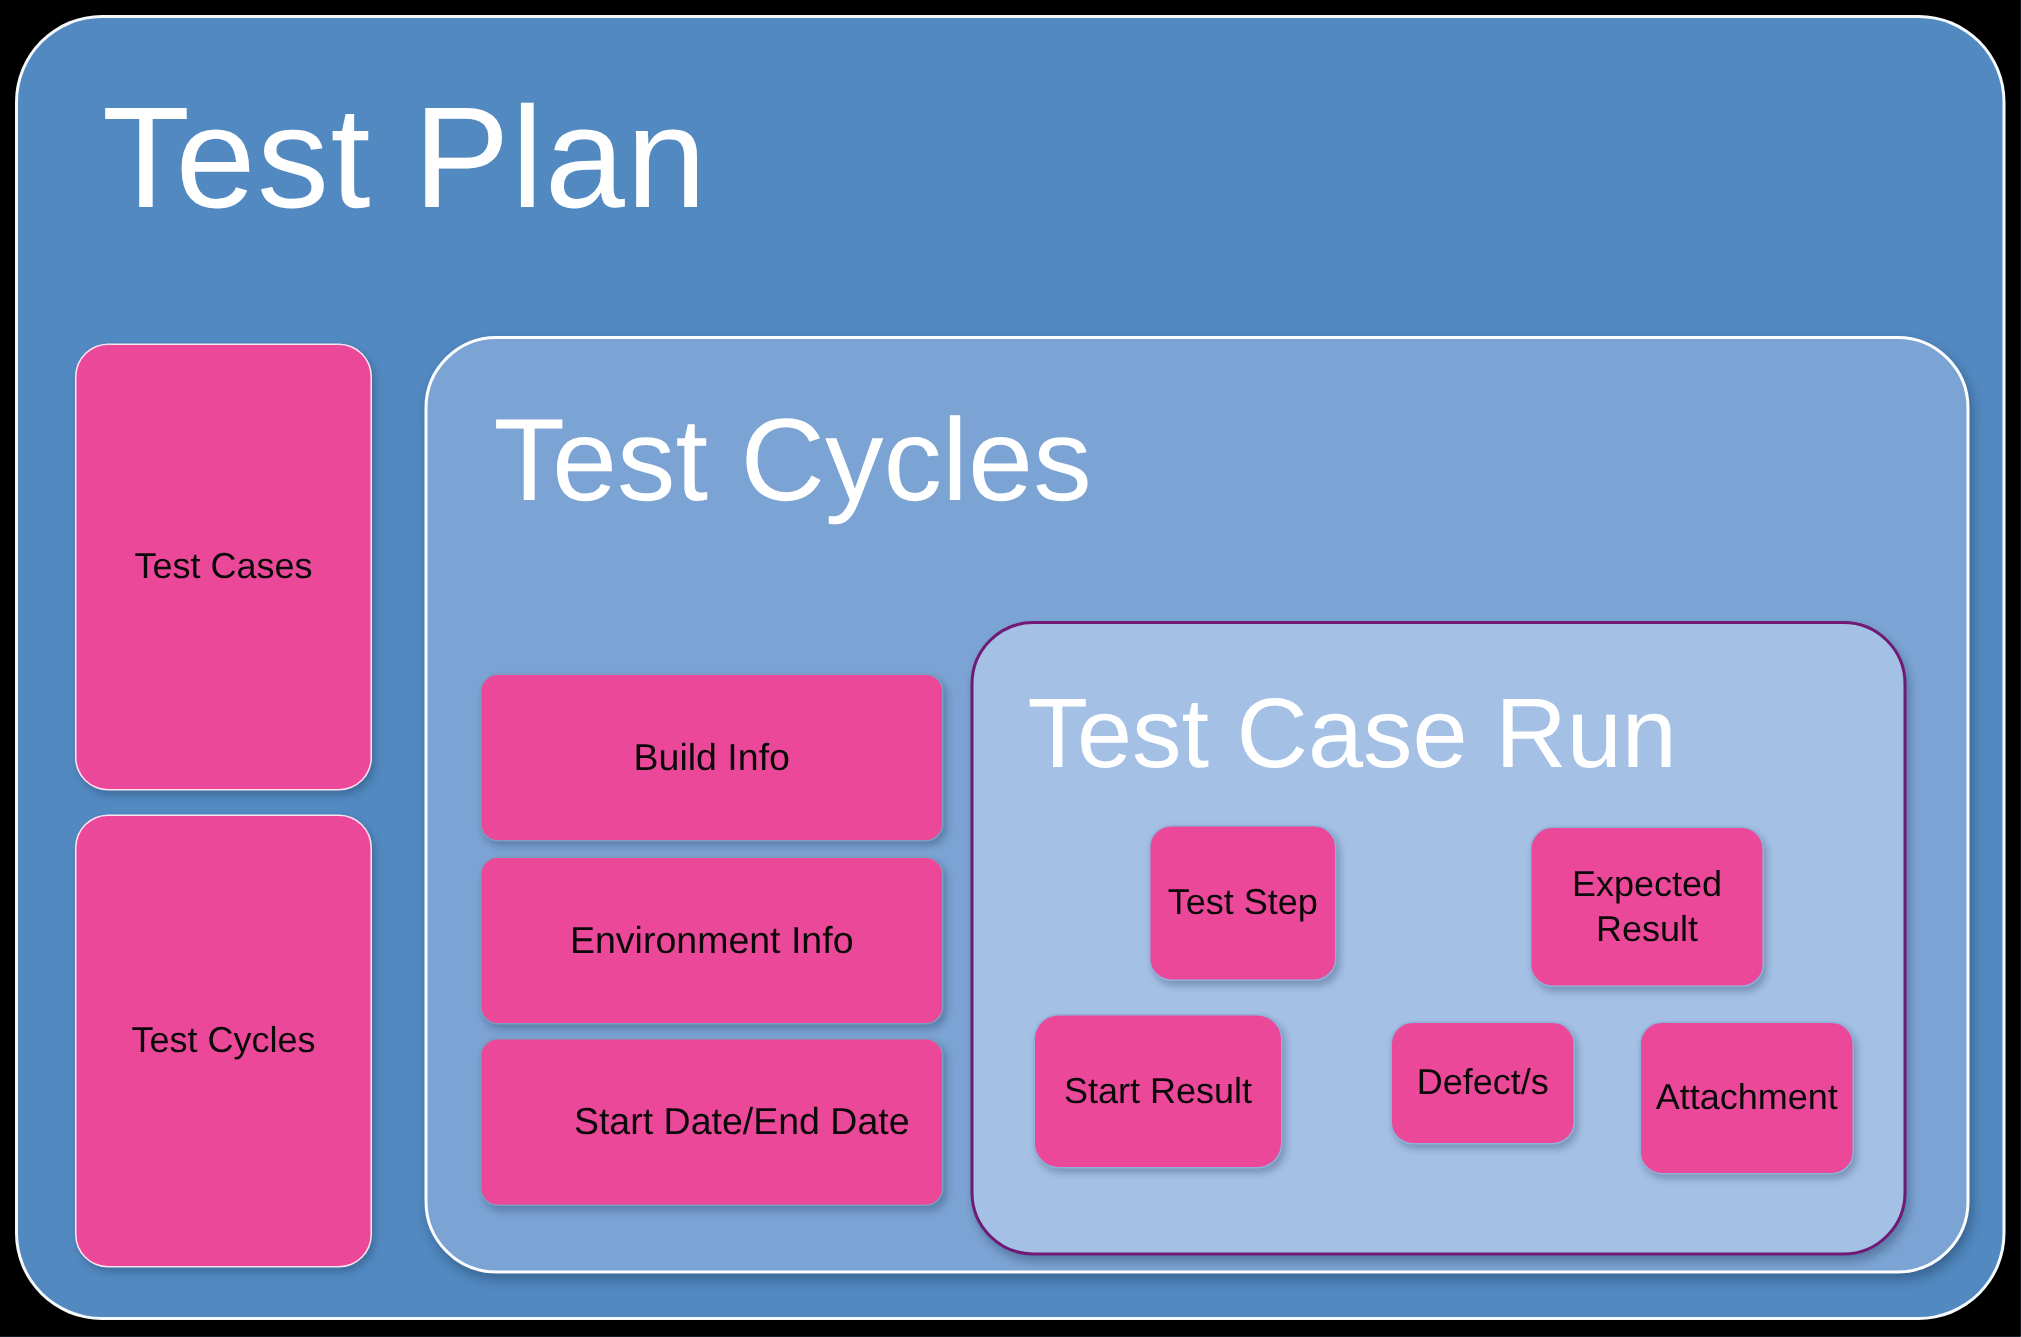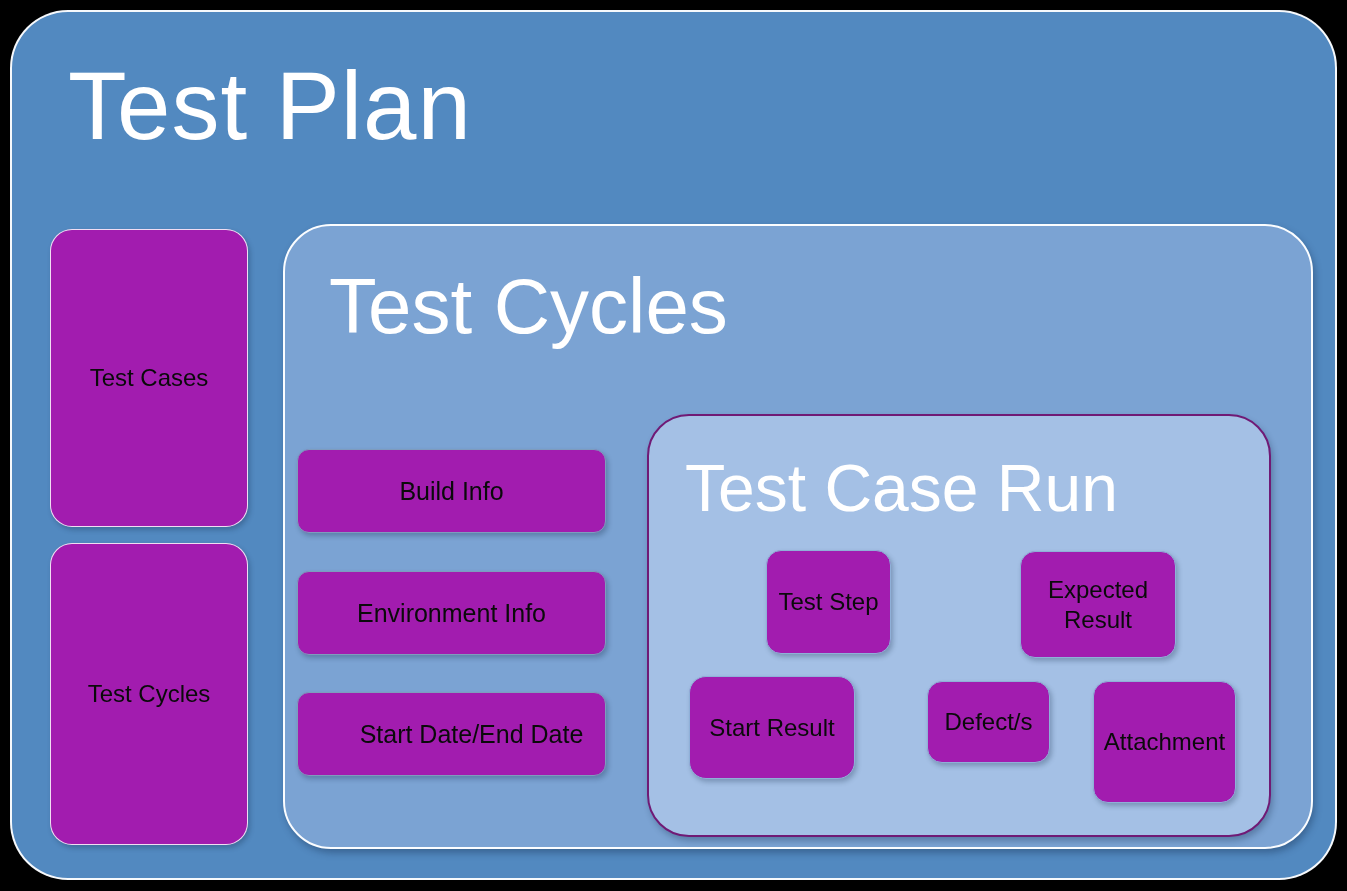--- a/index.html
+++ b/index.html
@@ -32,21 +32,21 @@
     left: 56px; top: 44px;
     font-size: 96px;
     line-height: 1.05;
     color: #ffffff;
     letter-spacing: 1px;
     white-space: nowrap;
   }
   
   .card {
     position: absolute;
-    background: #a21caf;
+    background: #ec4899;
     display: flex;
     align-items: center;
     justify-content: center;
     text-align: center;
     color: #0a0a0a;
     box-sizing: border-box;
     box-shadow: 2px 3px 5px rgba(15,35,65,0.28);
   }
   .left-card {
     left: 38px;
@@ -70,23 +70,23 @@
   }
   .mid-title {
     position: absolute;
     left: 44px; top: 40px;
     font-size: 78px;
     line-height: 1.05;
     color: #ffffff;
     white-space: nowrap;
   }
   .info-card {
-    left: 12px;
+    left: 35px;
     width: 309px;
-    height: 84px;
+    height: 112px;
     border-radius: 12px;
     border: 1px solid #7e9cbd;
     font-size: 25px;
   }
   .info-card-1 { top: 223px; }
   .info-card-2 { top: 345px; }
   .info-card-3 { top: 466px; padding-left: 40px; }
   
   .inner-panel {
     position: absolute;
@@ -110,21 +110,21 @@
     border-radius: 15px;
     border: 1.5px solid #8fb0d8;
     font-size: 24px;
     line-height: 1.25;
     padding: 4px;
   }
   .run-test-step       { left: 117px; top: 134px; width: 125px; height: 104px; }
   .run-expected-result { left: 371px; top: 135px; width: 156px; height: 107px; }
   .run-actual-result   { left: 40px;  top: 260px; width: 166px; height: 103px; border-radius: 17px; }
   .run-defects         { left: 262px; top: 265px; width: 123px; height: 82px; margin-left: 16px; }
-  .run-attachment      { left: 444px; top: 265px; width: 143px; height: 122px; }
+  .run-attachment      { left: 444px; top: 265px; width: 143px; height: 102px; }
 </style>
 </head>
 <body>
 
 <div class="canvas">
 
   <div class="outer">
 
     <div class="outer-title">Test Plan</div>
 

